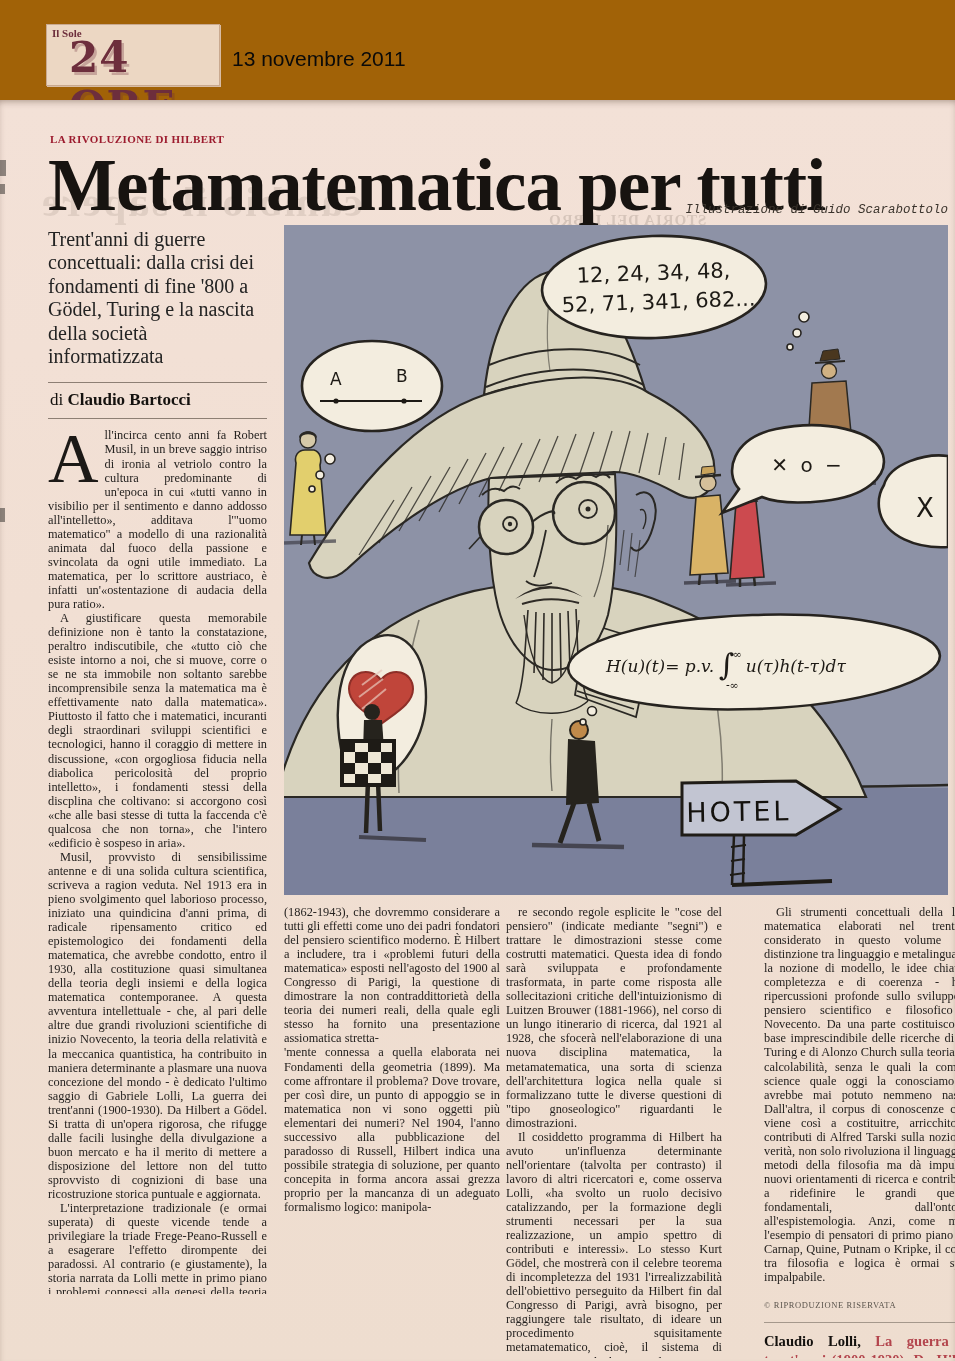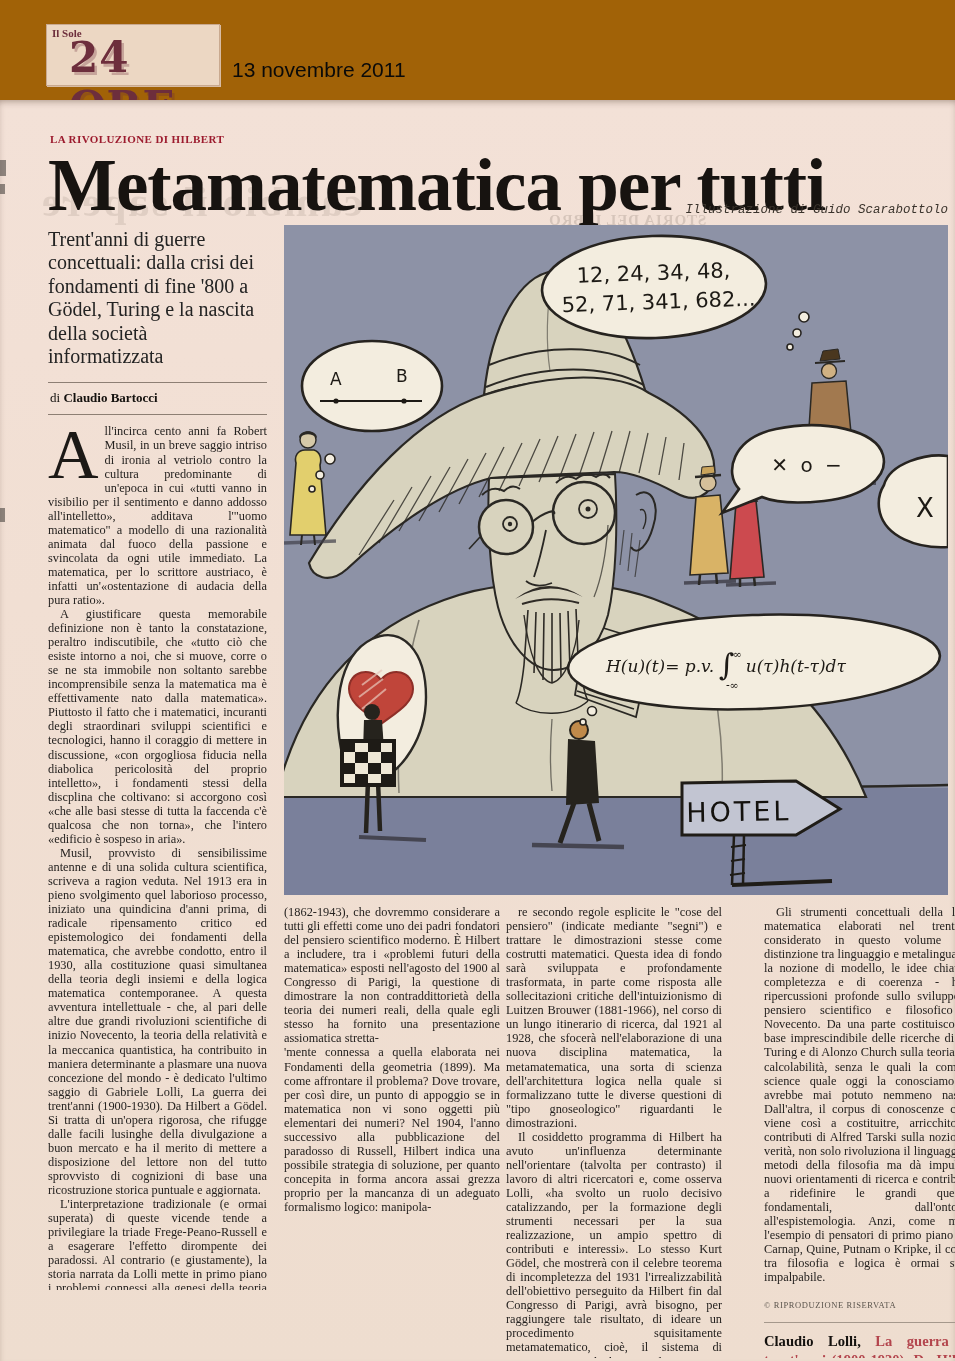--- a/index.html
+++ b/index.html
@@ -7,21 +7,21 @@
          font-family:"Liberation Serif",serif;background:#fdfdfb;}
   
   #masthead{position:absolute;left:0;top:0;width:955px;height:124px;background:#a16207;}
   #logo-box{position:absolute;left:46px;top:24px;width:172px;height:60px;
             background:#ecd7c3;border:1px solid #c9a98f;box-shadow:1px 1px 0 #d8bca4;}
   #logo-top{position:absolute;left:5px;top:2px;font-size:11px;font-weight:bold;
             color:#6d2e3c;font-family:"Liberation Serif",serif;}
   #logo-main{position:absolute;left:22px;top:8px;font-size:42px;font-weight:900;
              letter-spacing:1px;color:#6d2e3c;font-family:"DejaVu Serif",serif;
              text-shadow:2.5px 2.5px 0 rgba(109,46,60,.30);}
-  #scan-date{position:absolute;left:232px;top:58px;font-size:21px;color:#0a0a0a;
+  #scan-date{position:absolute;left:232px;top:47px;font-size:21px;color:#0a0a0a;
              font-family:"Liberation Sans",sans-serif;}
   
   #page{position:absolute;left:0;top:100px;width:955px;height:1261px;
         background:linear-gradient(180deg,#f3e1d7 0%,#f1dfd3 40%,#eeddcf 100%);
         box-shadow:inset 0 4px 8px -4px rgba(70,45,30,.55);}
   .edge-mark{position:absolute;background:#3a3733;opacity:.55;}
   .ghost{position:absolute;transform:scaleX(-1);color:#8d7e73;opacity:.18;
          font-weight:bold;white-space:nowrap;pointer-events:none;}
   #ghost-1{left:40px;top:78px;font-size:42px;letter-spacing:2px;}
   #ghost-2{left:548px;top:112px;font-size:15px;letter-spacing:1px;opacity:.28;}
@@ -29,21 +29,21 @@
           color:#9c1b2e;letter-spacing:.4px;}
   #headline{position:absolute;left:48px;top:44px;width:905px;font-size:73px;
             font-weight:bold;color:#171310;letter-spacing:-1px;white-space:nowrap;}
   #illo-credit{position:absolute;left:618px;top:103px;width:330px;text-align:right;
                font-size:12.5px;font-style:italic;color:#3a332c;font-family:Liberation Mono, monospace;}
   
   #leftcol{position:absolute;left:48px;top:128px;width:219px;}
   #standfirst{font-size:20px;line-height:23.4px;color:#232323;}
   .thin-rule{border:0;border-top:1px solid #8d7f74;margin:0;}
   #byline-block{margin-top:14px;}
-  #byline{font-size:13px;padding:7px 0 8px 2px;color:#14110e;}
+  #byline{font-size:17px;padding:7px 0 8px 2px;color:#14110e;}
   #byline b{font-weight:bold;}
   #col1-body{margin-top:9px;height:866px;overflow:hidden;}
   .bodytext{font-size:12.35px;line-height:14.05px;color:#252220;text-align:justify;
             hyphens:auto;-webkit-hyphens:auto;}
   .bodytext p{margin:0;text-indent:12px;}
   .bodytext p.noindent{text-indent:0;}
   .dropcap{float:left;font-size:70px;line-height:58px;padding:2px 6px 0 0;
            color:#1c1916;font-family:"Liberation Serif",serif;}
   
   #illustration{position:absolute;left:284px;top:124px;width:664px;height:672px;}

